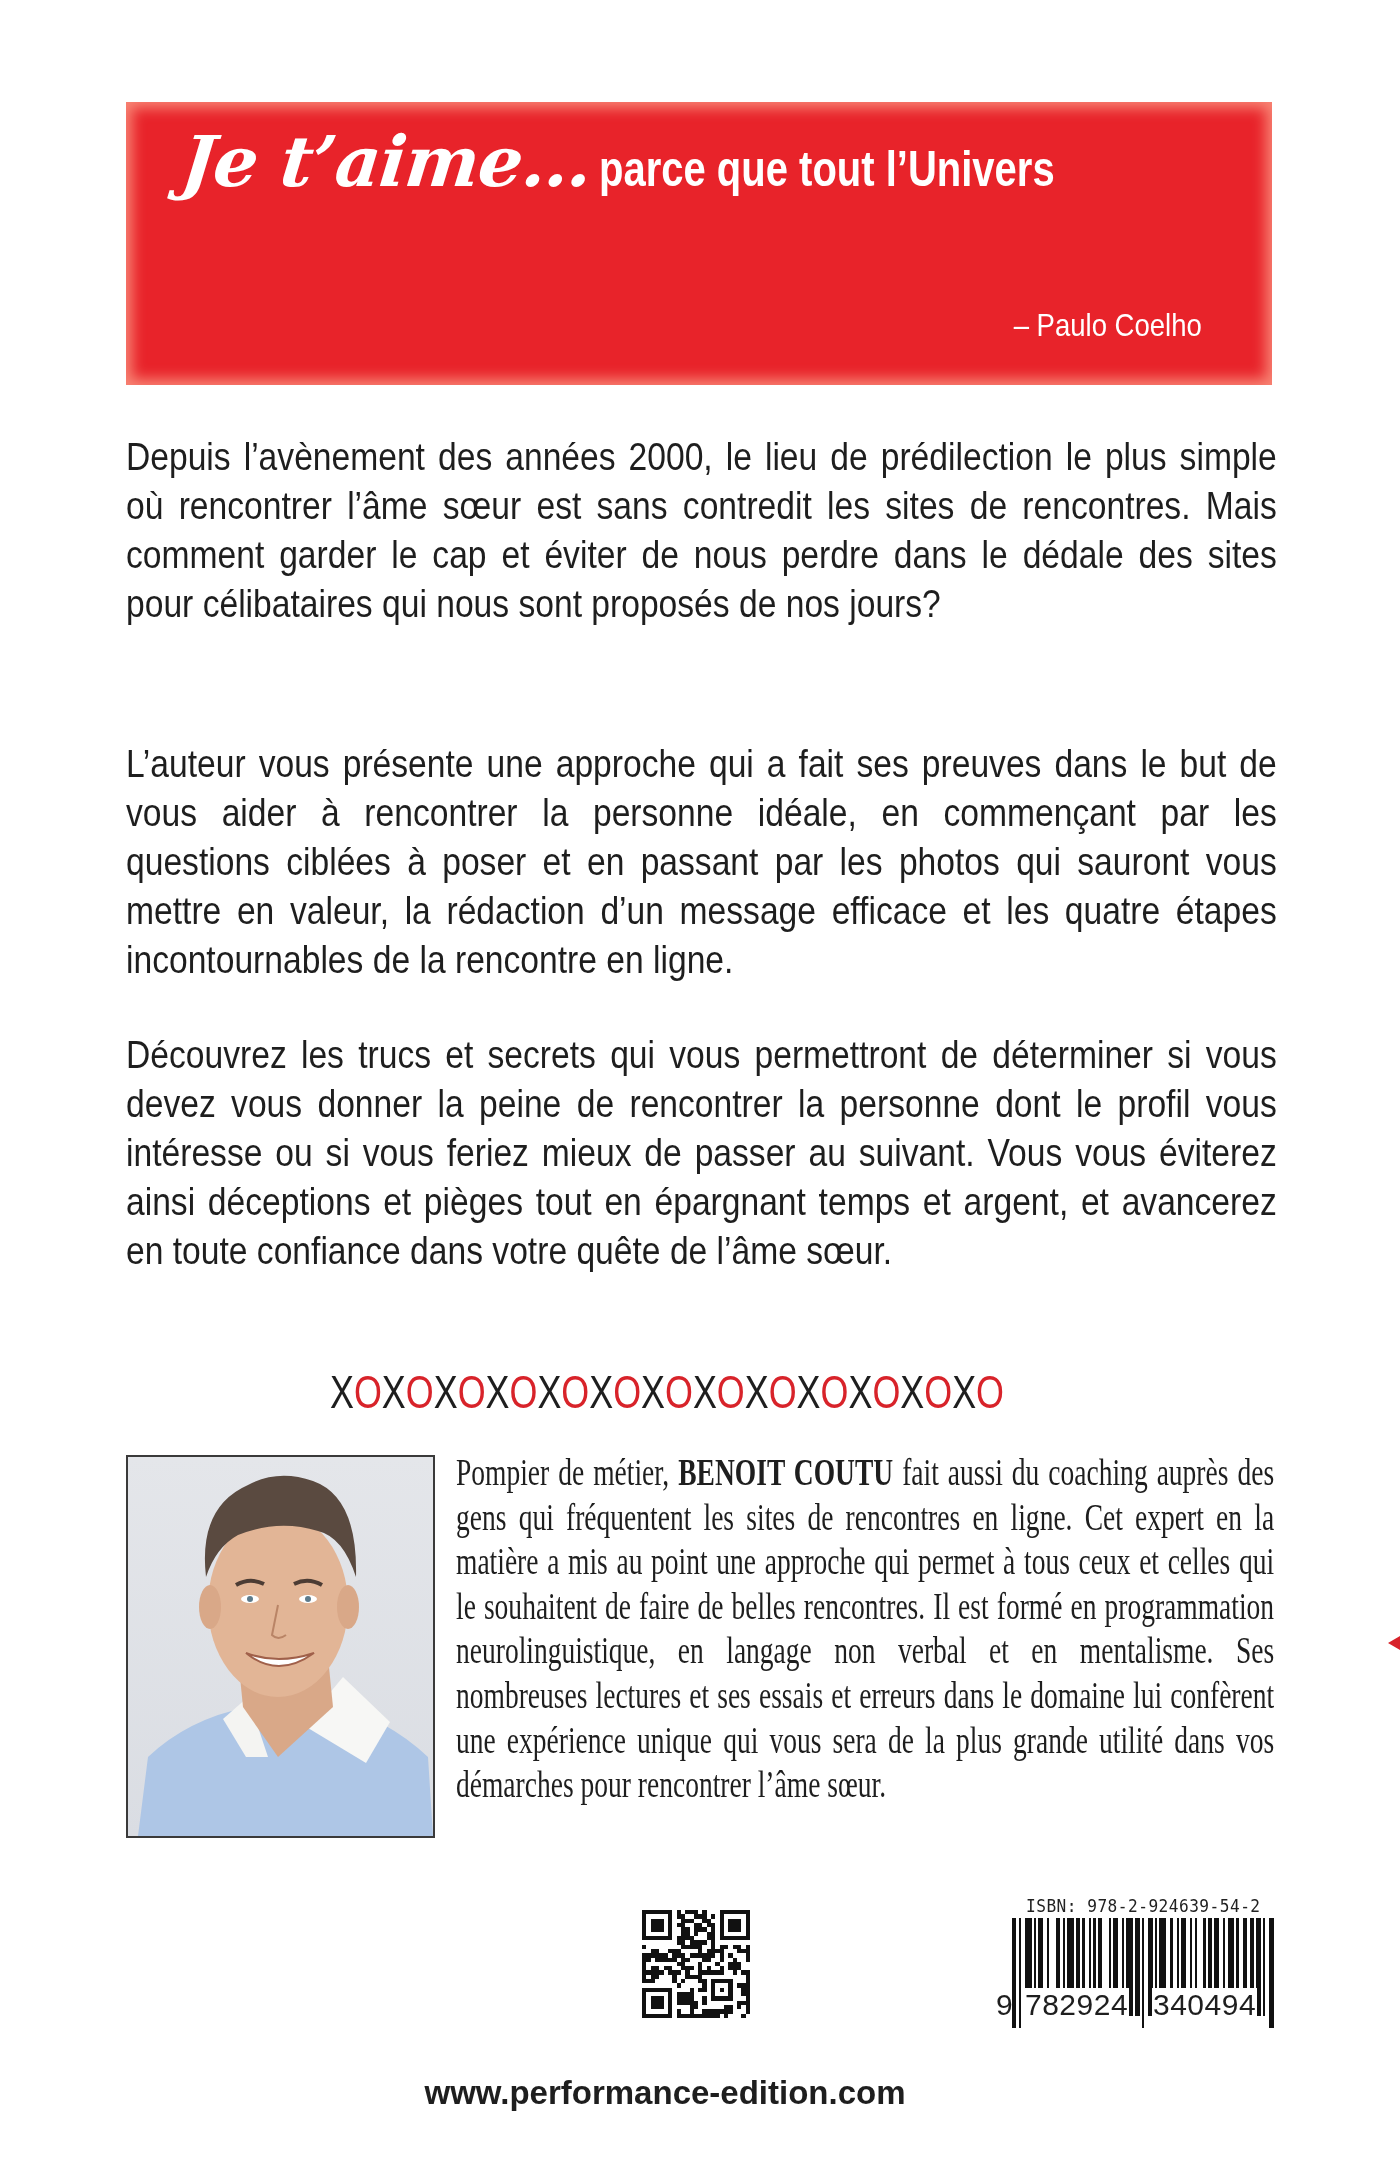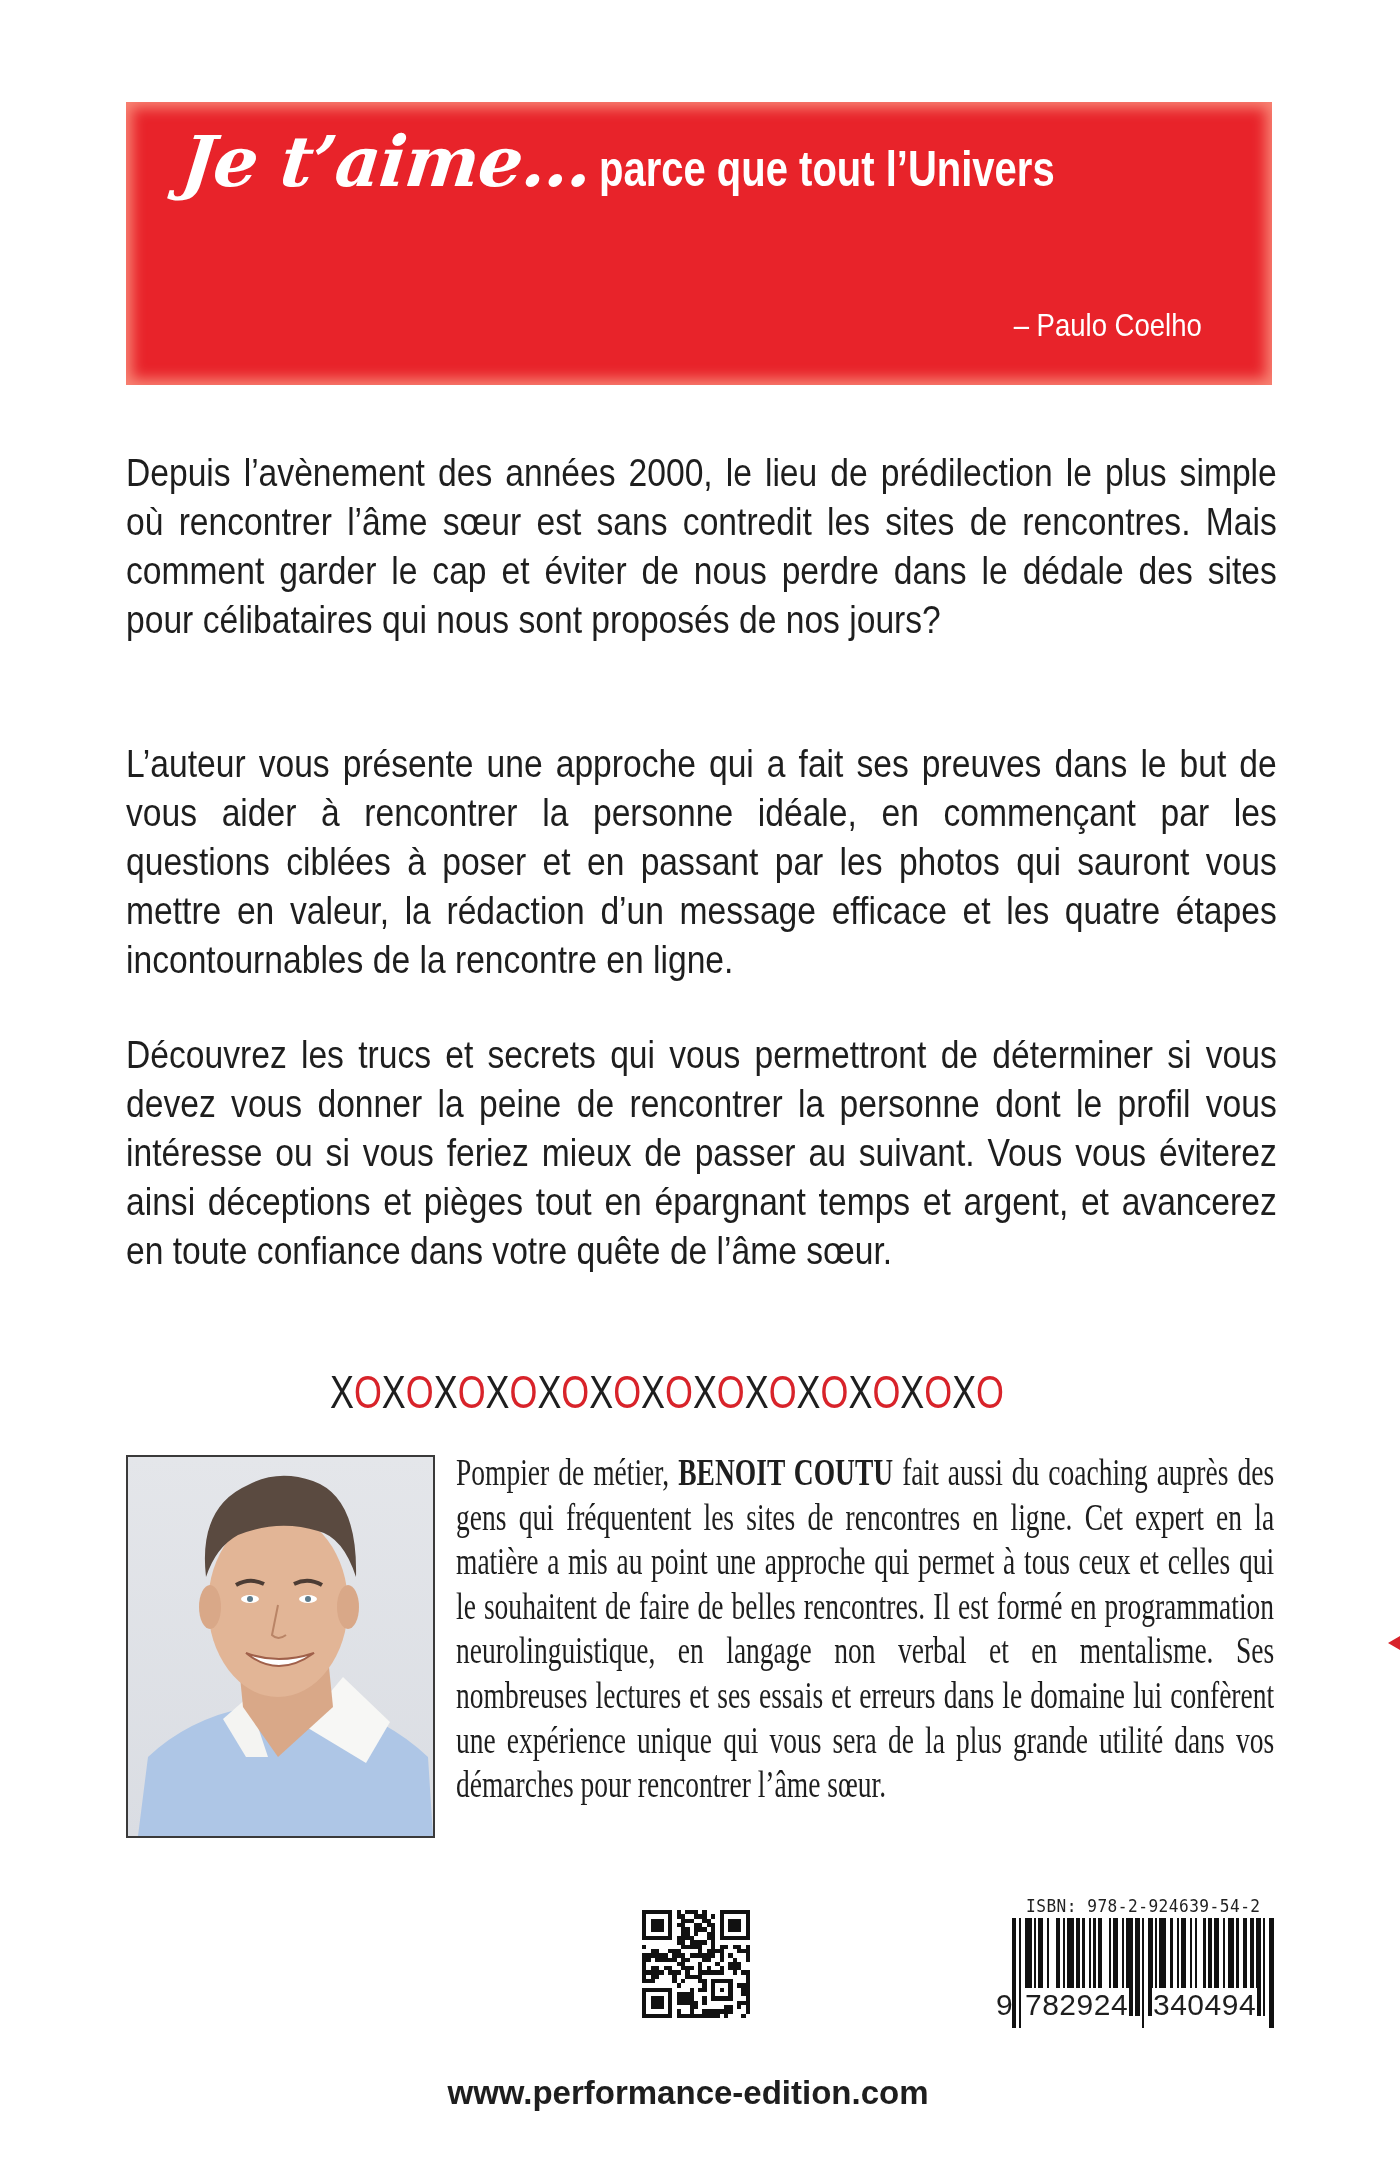--- a/index.html
+++ b/index.html
@@ -19,21 +19,21 @@
   .quote-line2 { position:absolute; left:60px; top:106px; white-space:nowrap; }
   .attribution { position:absolute; right:70px; top:205px; color:#fff;
                  font-family:"Liberation Sans", sans-serif; font-size:32px;
                  transform:scaleX(0.86); transform-origin:right center; white-space:nowrap; }
 
   
   .para { position:absolute; left:126px; width:1150px; font-size:39px; line-height:49px;
           text-align:justify; color:#1e1e1e; }
   .para .inner { display:block; width:1335px; transform:scaleX(0.862); transform-origin:left top;
                  text-align:justify; text-align-last:left; }
-  #p1 { top:448px; }
+  #p1 { top:432px; }
   #p2 { top:739px; }
   #p3 { top:1030px; }
 
   
   .xoxo { position:absolute; left:330px; top:1366px; height:52px; white-space:nowrap;
           font-size:46px; line-height:52px; transform:scaleX(0.78); transform-origin:left top; }
   .xoxo .x { color:#1e1e1e; font-weight:normal; }
   .xoxo .o { color:#d8232a; font-weight:normal; }
 
   
@@ -52,21 +52,21 @@
                 font-size:17px; letter-spacing:0.5px; color:#222; white-space:nowrap;
                 transform:scaleX(0.95); transform-origin:left top; }
   .barcode { position:absolute; left:1012px; top:1918px; width:262px; height:110px; }
   .bc-digit-lead { position:absolute; left:996px; top:1988px; font-size:30px; color:#1e1e1e;
                    font-family:"Liberation Sans", sans-serif; }
   .bc-digits { position:absolute; top:1988px; font-size:30px; color:#1e1e1e; background:#fff;
                font-family:"Liberation Sans", sans-serif; letter-spacing:0.5px; padding:0 1px; line-height:34px; }
   #bc-left { left:1024px; }
   #bc-right { left:1152px; }
   .website { position:absolute; left:0; width:1330px; text-align:center; top:2074px;
-             font-family:"Liberation Sans", sans-serif; font-weight:bold; font-size:33px; color:#1e1e1e;padding-left:23px; }
+             font-family:"Liberation Sans", sans-serif; font-weight:bold; font-size:33px; color:#1e1e1e; }
   .edge-mark { position:absolute; left:1388px; top:1636px; width:12px; height:14px; }
 </style>
 </head>
 <body>
 
 <div class="banner">
   <div class="quote-line1">
     <span class="script">Je t’aime…</span><span class="condensed">parce que tout l’Univers</span>
   </div>
   <div class="attribution">– Paulo Coelho</div>

